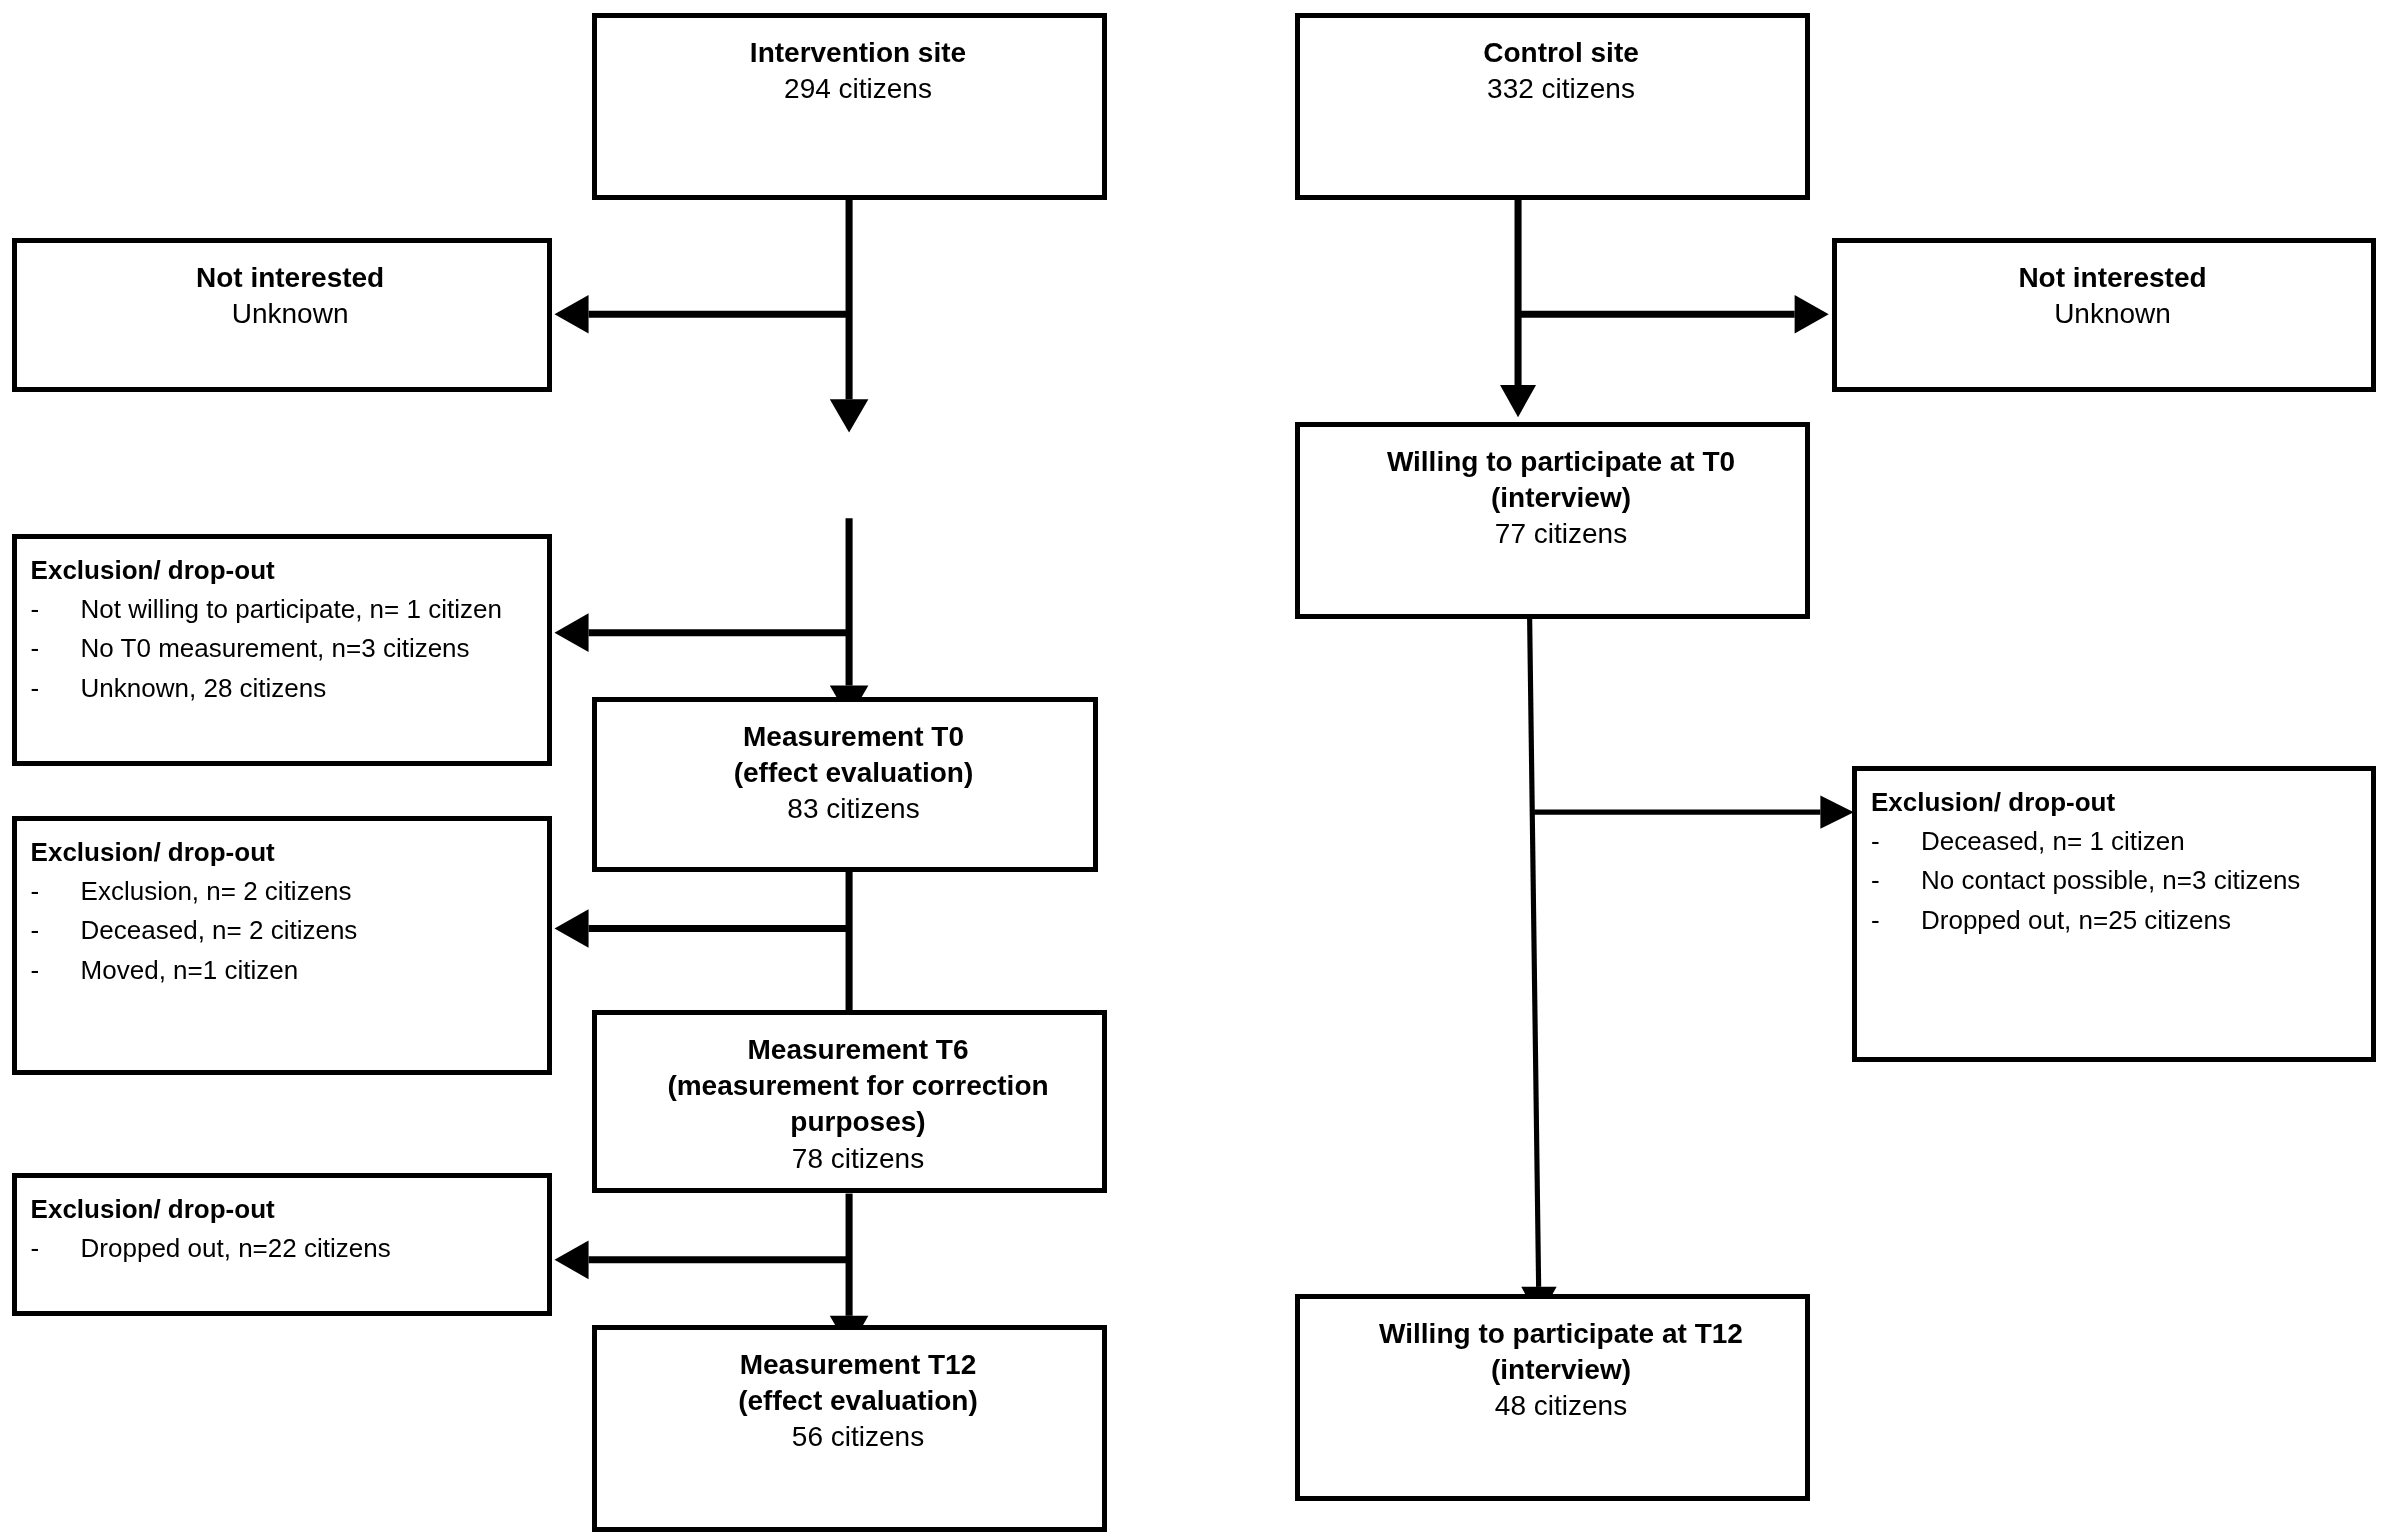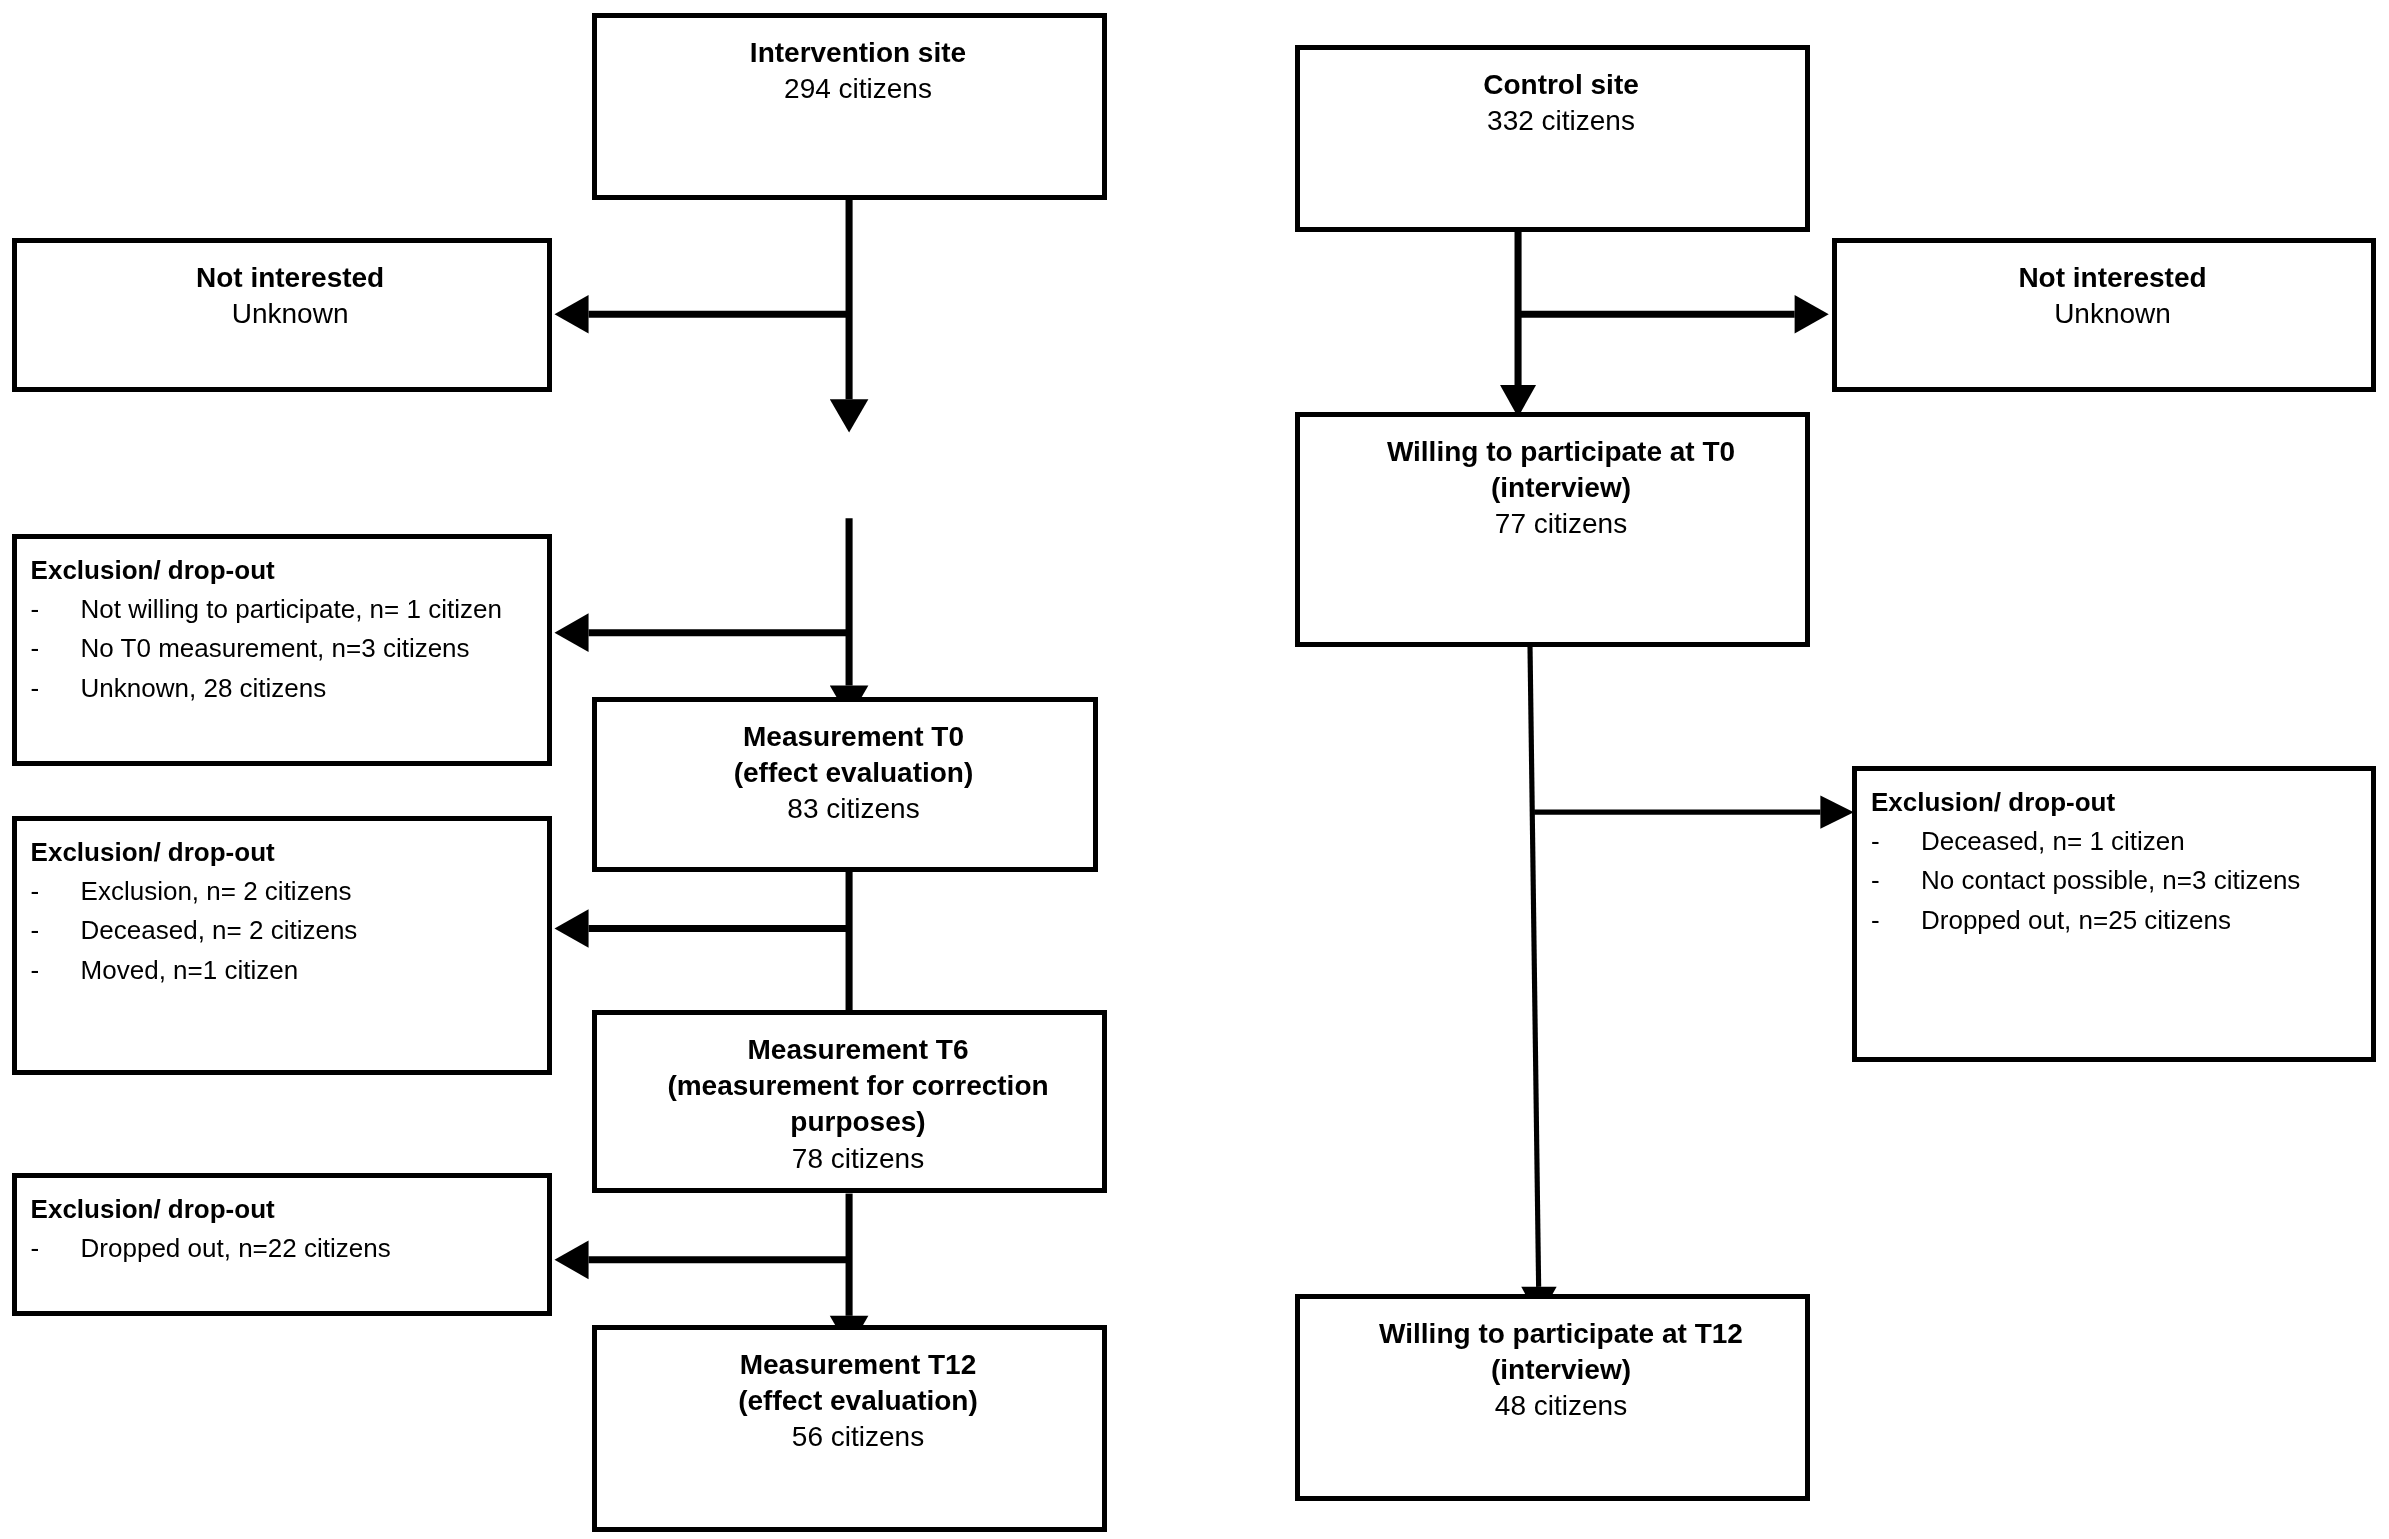--- a/index.html
+++ b/index.html
@@ -151,37 +151,37 @@
       <path class="conn-line conn-thin" d="M2385,1262 L2830,1262"></path>
       <path d="M2830,1236 L2830,1288 L2882,1262 Z" fill="#000000"></path>
     </g>
   </svg>
 
   <div class="node node-centered" style="left:592px; top:13px; width:515px; height:187px;">
     <div class="line bold">Intervention site</div>
     <div class="line">294 citizens</div>
   </div>
 
-  <div class="node node-centered" style="left:1295px; top:13px; width:515px; height:187px;margin-top:32px;">
+  <div class="node node-centered" style="left:1295px; top:13px; width:515px; height:187px;">
     <div class="line bold">Control site</div>
     <div class="line">332 citizens</div>
   </div>
 
   <div class="node node-centered" style="left:11.6px; top:238px; width:540px; height:154px;">
     <div class="line bold">Not interested</div>
     <div class="line">Unknown</div>
   </div>
 
   <div class="node node-centered" style="left:1832px; top:238px; width:544px; height:154px;">
     <div class="line bold">Not interested</div>
     <div class="line">Unknown</div>
   </div>
 
 
-  <div class="node node-centered" style="left:1295px; top:412px; width:515px; height:235px;">
+  <div class="node node-centered" style="left:1295px; top:422px; width:515px; height:197px;">
     <div class="line bold">Willing to participate at T0</div>
     <div class="line bold">(interview)</div>
     <div class="line">77 citizens</div>
   </div>
 
   <div class="node node-list" style="left:11.6px; top:534px; width:540px; height:232px;">
     <div class="list-title">Exclusion/ drop-out</div>
     <ul>
       <li>
         <span class="dash">-</span>

